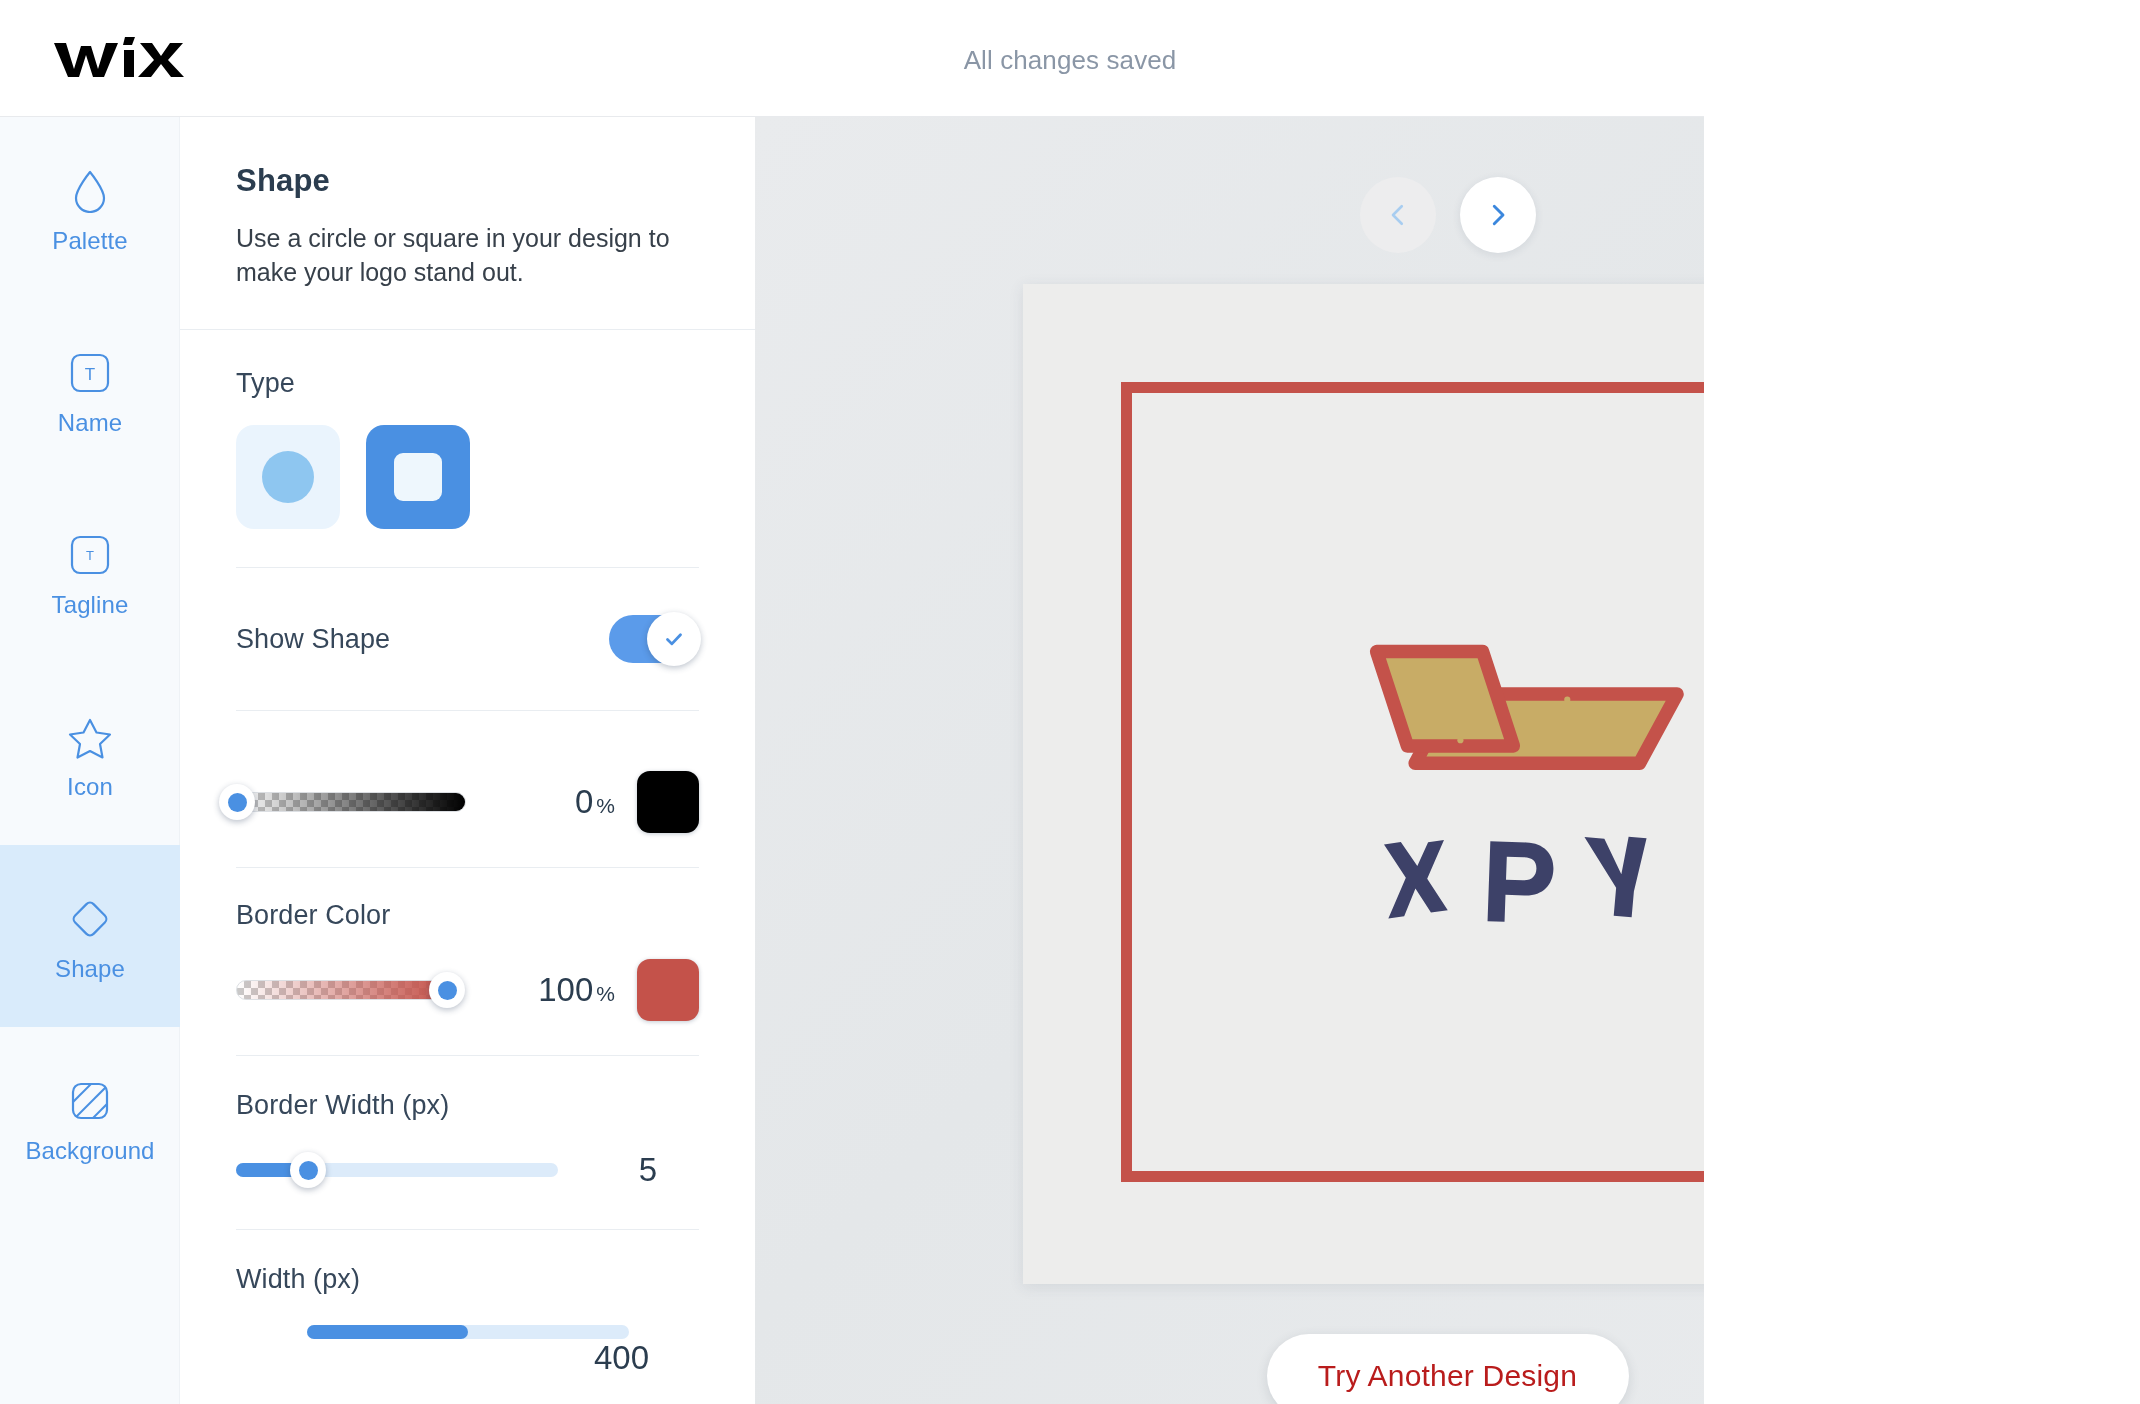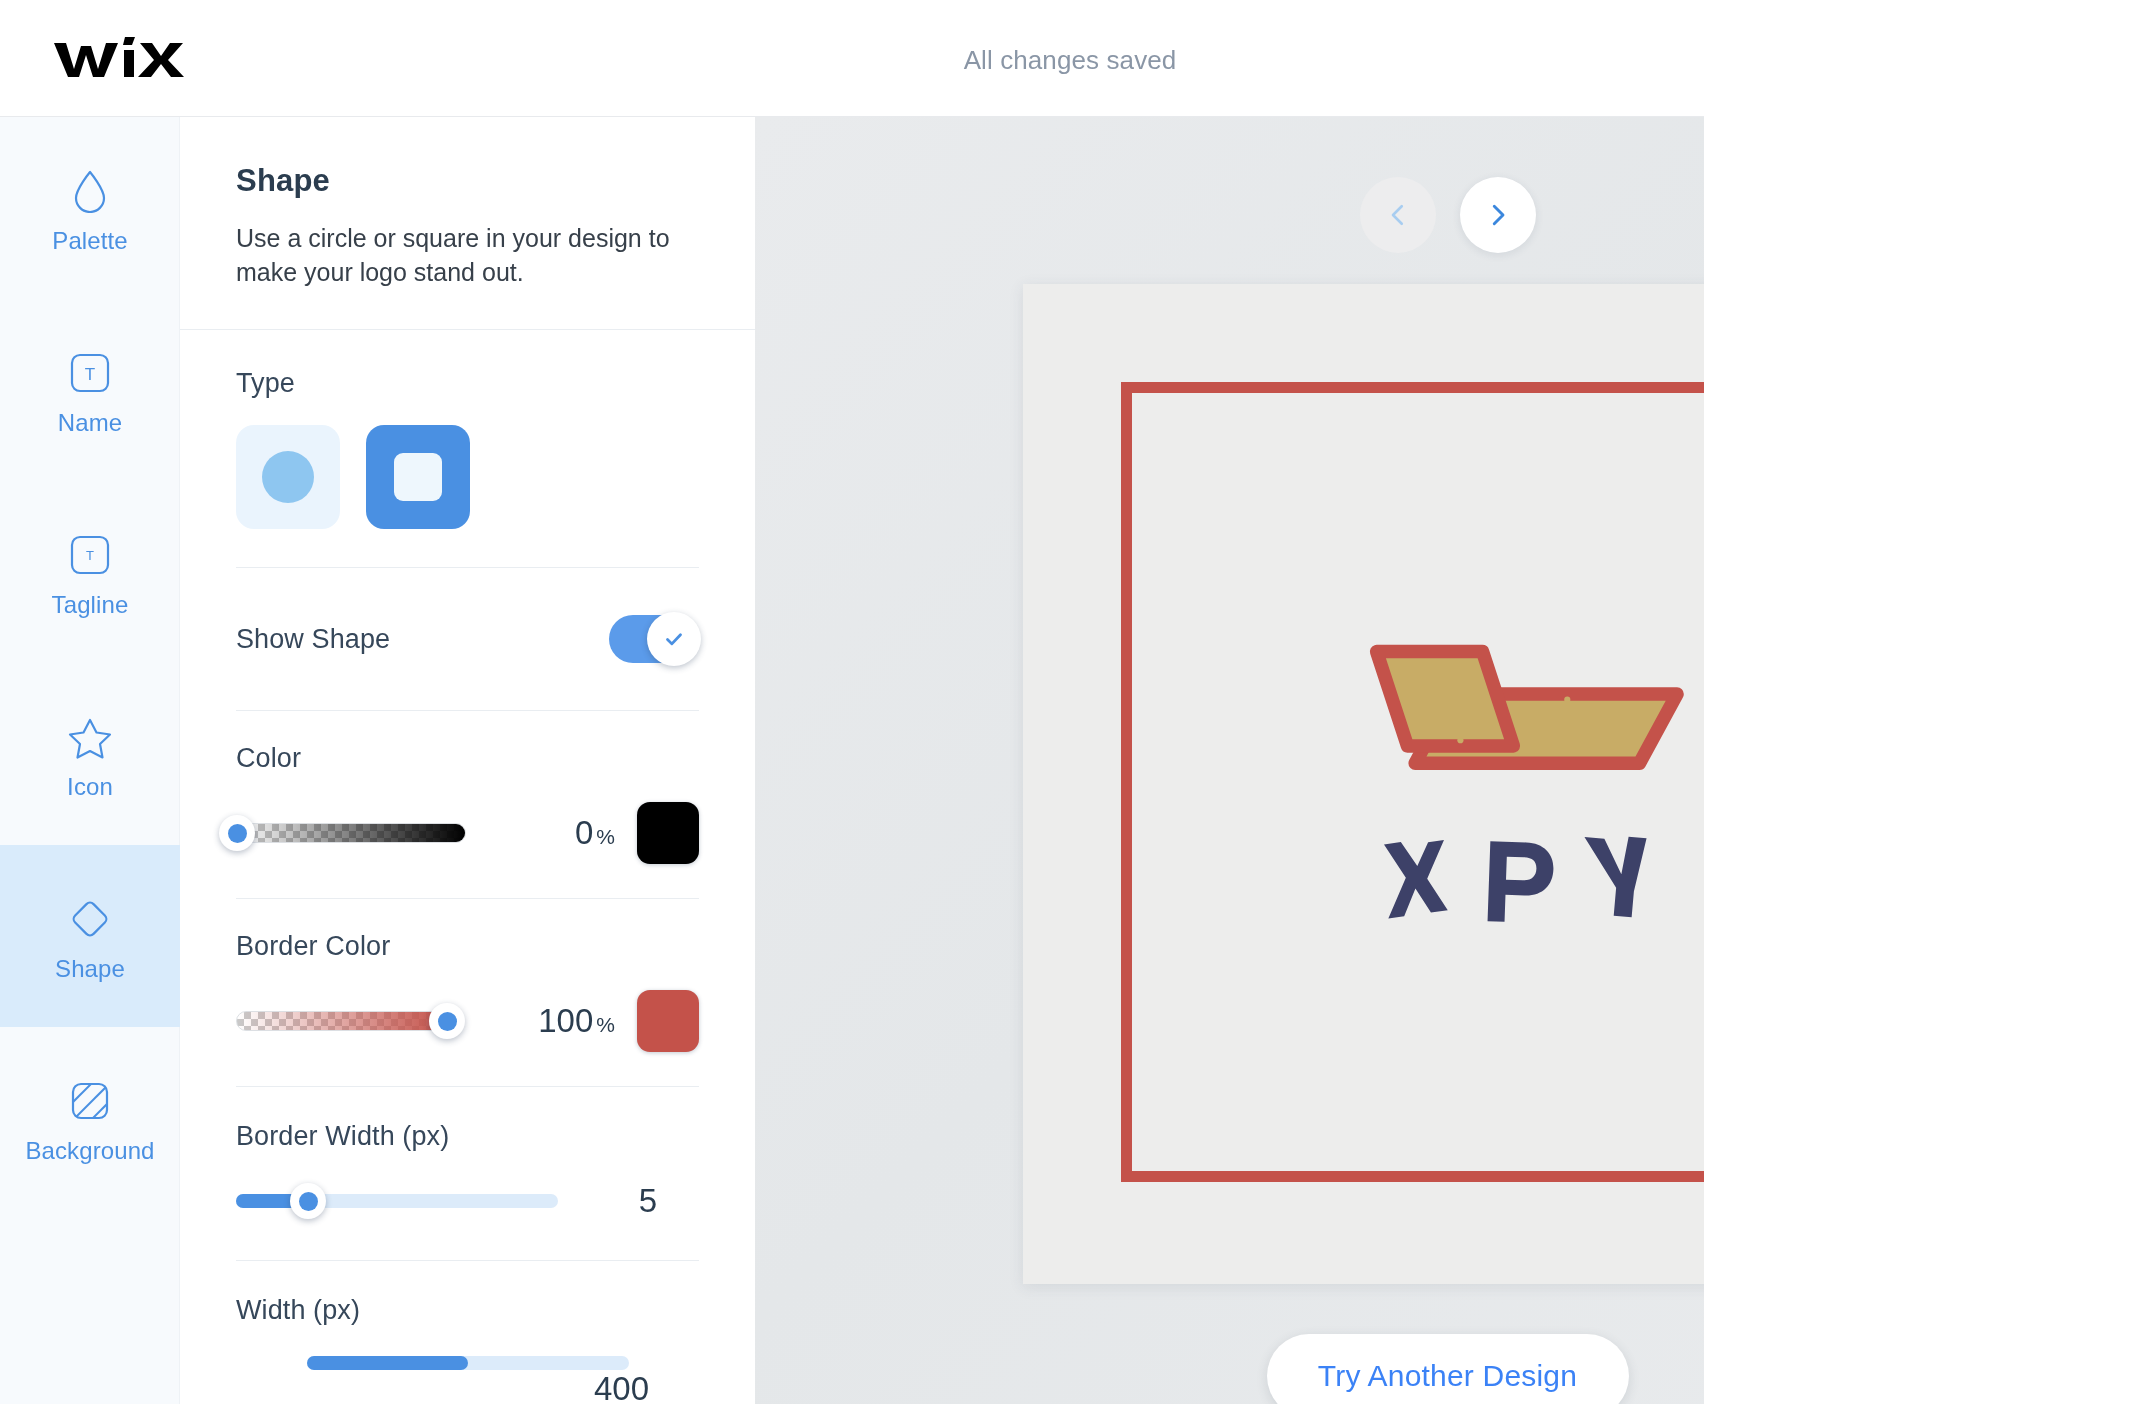--- a/index.html
+++ b/index.html
@@ -270,21 +270,21 @@
     position: absolute;
     left: 50%; top: 1217px; transform: translateX(-50%);
     min-width: 362px; height: 84px;
     border-radius: 42px;
     background: #ffffff;
     box-shadow: 0 3px 12px rgba(60,70,85,.14);
     display: flex; align-items: center; justify-content: center;
     cursor: pointer;
     z-index: 60;
   }
-  #try-label { font-size: 30px; color: #3b82f6; letter-spacing: .2px; }
+  #try-label { font-size: 30px; color: #b91c1c; letter-spacing: .2px; }
 </style>
 </head>
 <body>
 
 <div id="app">
 
   <div id="header">
     <svg id="wix-logo" viewBox="0 0 135 50">
       <g fill="#000000">
         <path d="M2 10 L14 10 L22 36 L29 13 L39 13 L46 36 L54 10 L66 10 L52 44 L41 44 L34 22 L27 44 L16 44 Z"></path>
@@ -393,21 +393,20 @@
           <div id="toggle-knob">
             <svg viewBox="0 0 24 24" width="26" height="26">
               <path d="M6 12.5 L10 16.5 L18 8" fill="none" stroke="#4a90e2" stroke-width="2.6" stroke-linecap="round" stroke-linejoin="round"></path>
             </svg>
           </div>
         </div>
       </div>
     </div>
 
     <div class="sect color-sect">
-      <div class="sub-label">Color</div>
       <div class="slider-row">
         <div class="alpha-track" id="color-track" style="width:230px">
           <div class="alpha-fill" id="color-fill" style="background: linear-gradient(to right, rgba(0, 0, 0, 0), rgb(0, 0, 0));"></div>
           <div class="alpha-knob" id="color-knob" style="left: 0px;"></div>
         </div>
         <div class="pct">
           <span>0</span>
           <span class="sym">%</span>
         </div>
         <div class="swatch" id="color-swatch" style="background: rgb(0, 0, 0);"></div>

